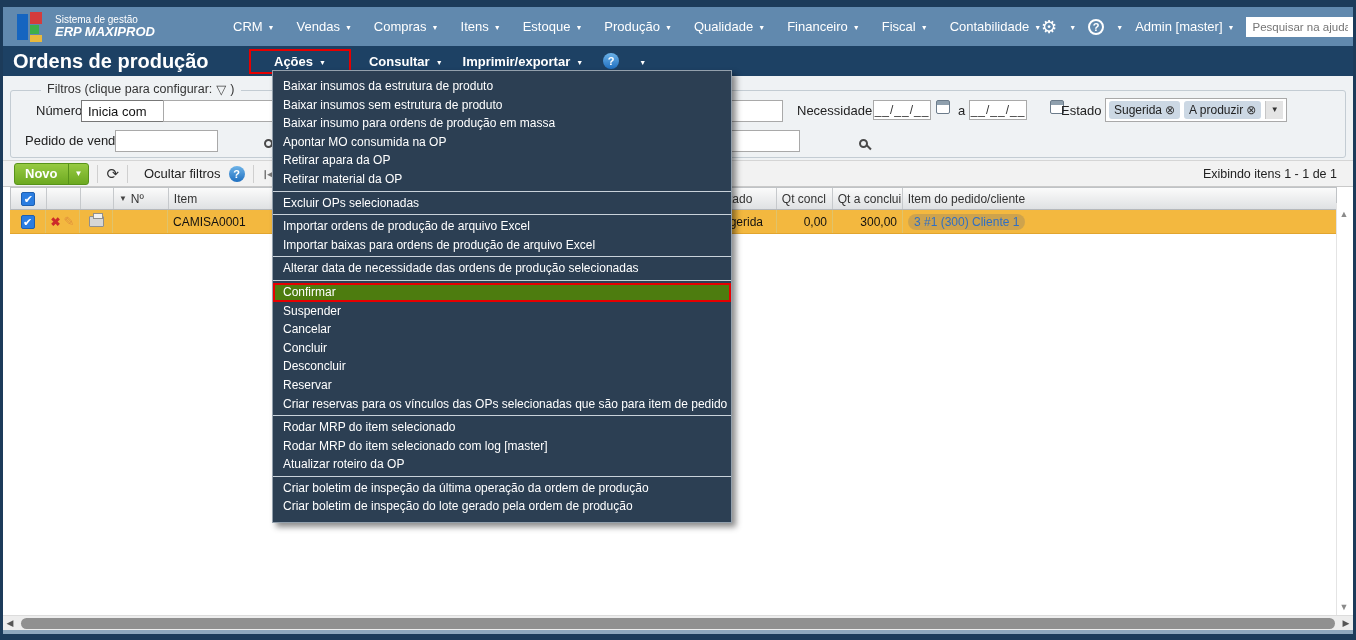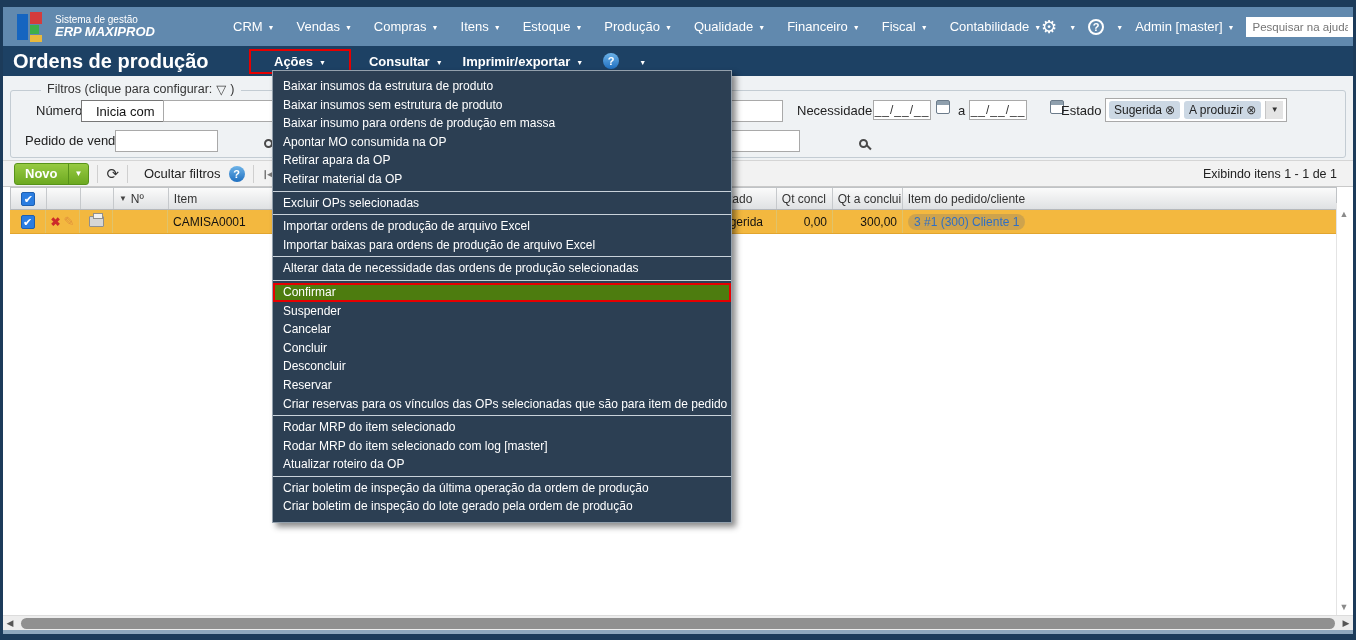--- a/index.html
+++ b/index.html
@@ -35,21 +35,21 @@
   .red-box { outline:2px solid #e60000; outline-offset:0; padding:3px 23px; }
   .ttl-gap { display:flex; align-items:center; gap:20px; }
   .qcirc-blue { width:16px; height:16px; border-radius:50%; background:linear-gradient(#6db3e8,#1f6fc0); color:#fff; font-size:11px; font-weight:bold; text-align:center; line-height:16px; }
 
   
   .filters { position:absolute; top:69px; left:0; width:100%; height:84px; background:#eff2f4; }
   .fieldset { position:absolute; top:14px; left:7px; right:7px; bottom:2px; border:1px solid #c3ccd3; border-radius:3px; }
   .legend { position:absolute; top:6px; left:38px; background:#eff2f4; padding:0 6px; font-size:12.5px; color:#333; display:inline-flex; align-items:flex-start; gap:4px; }
   .funnel { font-size:13px; color:#444; }
   .flabel { font-size:13px; color:#222; }
-  .fselect { background:#fff; border:1px solid #777; height:22px; display:inline-flex; align-items:center; gap:20px; padding:0 14px; font-size:13px; color:#111; }
+  .fselect { background:#fff; border:1px solid #777; height:22px; display:inline-flex; align-items:center; gap:20px; padding:0 6px; font-size:13px; color:#111; }
   .finput { background:#fff; border:1px solid #a9a9a9; height:22px; font-size:12px; padding:0 4px; font-family:"Liberation Sans",sans-serif; color:#222; }
   .mag { display:inline-block; width:9px; height:9px; border:2px solid #4a4a4a; border-radius:50%; position:relative; }
   .mag::after { content:""; position:absolute; width:7px; height:2px; background:#4a4a4a; right:-6px; bottom:-2px; transform:rotate(45deg); }
   .datebox { background:#fff; border:1px solid #a9a9a9; height:20px; width:58px; font-size:12px; color:#333; text-align:center; line-height:18px; letter-spacing:1px; }
   .cal { display:inline-block; width:14px; height:14px; border:1px solid #6b7b8a; background:linear-gradient(#8fa0ae 0 4px, #fff 4px); border-radius:2px; position:relative; top:3px; }
   .estadobox { background:#fff; border:1px solid #a9a9a9; height:24px; display:inline-flex; align-items:center; padding:2px 3px; gap:4px; }
   .chip { background:#ccd8e4; border-radius:3px; font-size:12px; color:#222; padding:2px 5px; display:inline-flex; align-items:center; gap:3px; white-space:nowrap; }
   .chipx { font-size:12px; color:#333; }
   .est-caret { background:#e4e4e4; height:18px; width:18px; text-align:center; font-size:8px; line-height:18px; color:#333; border-left:1px solid #c6c6c6; }
 

